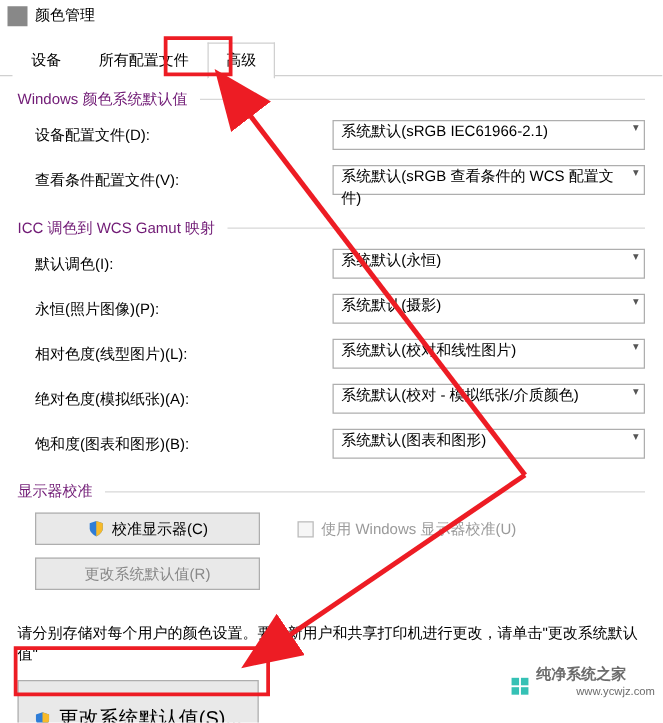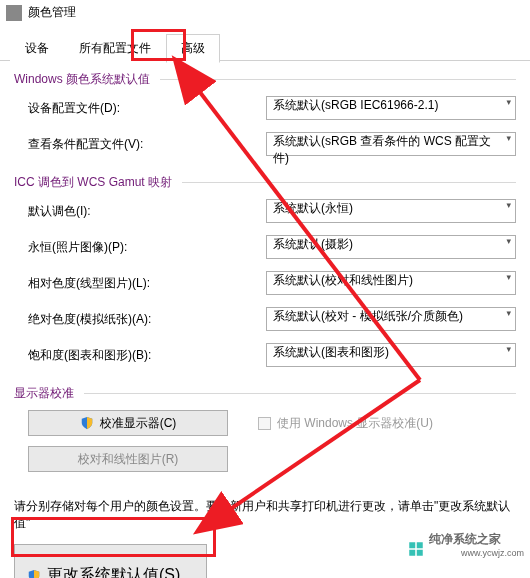--- a/index.html
+++ b/index.html
@@ -99,21 +99,21 @@
     border: 1px solid #aeaeae;
     background: #e9e9e9;
     padding: 4px 10px;
     font-size: 12px;
     display: inline-flex;
     align-items: center;
     gap: 6px;
     cursor: default;
   }
   .btn-wide {
-    width: 200px;
+    width: 180px;
     justify-content: center;
     height: 26px;
   }
   .shield {
     width: 14px; height: 14px;
   }
   .checkbox-row {
     display: inline-flex;
     align-items: center;
     gap: 6px;
@@ -270,21 +270,21 @@
             </svg>
             <span>校准显示器(C)</span>
           </button>
           <label class="checkbox-row">
             <span class="checkbox-box"></span>
             <span>使用 Windows 显示器校准(U)</span>
           </label>
         </div>
         <div class="calib-row">
           <button class="btn btn-wide" style="color:#888;">
-            <span>校对和线性图片(R)</span>
+            <span>更改系统默认值(R)</span>
           </button>
         </div>
       </div>
     </div>
 
   </div>
 
   <div class="instruction">请分别存储对每个用户的颜色设置。要对新用户和共享打印机进行更改，请单击"更改系统默认值"</div>
 
   <div class="bottom-btn-row">

